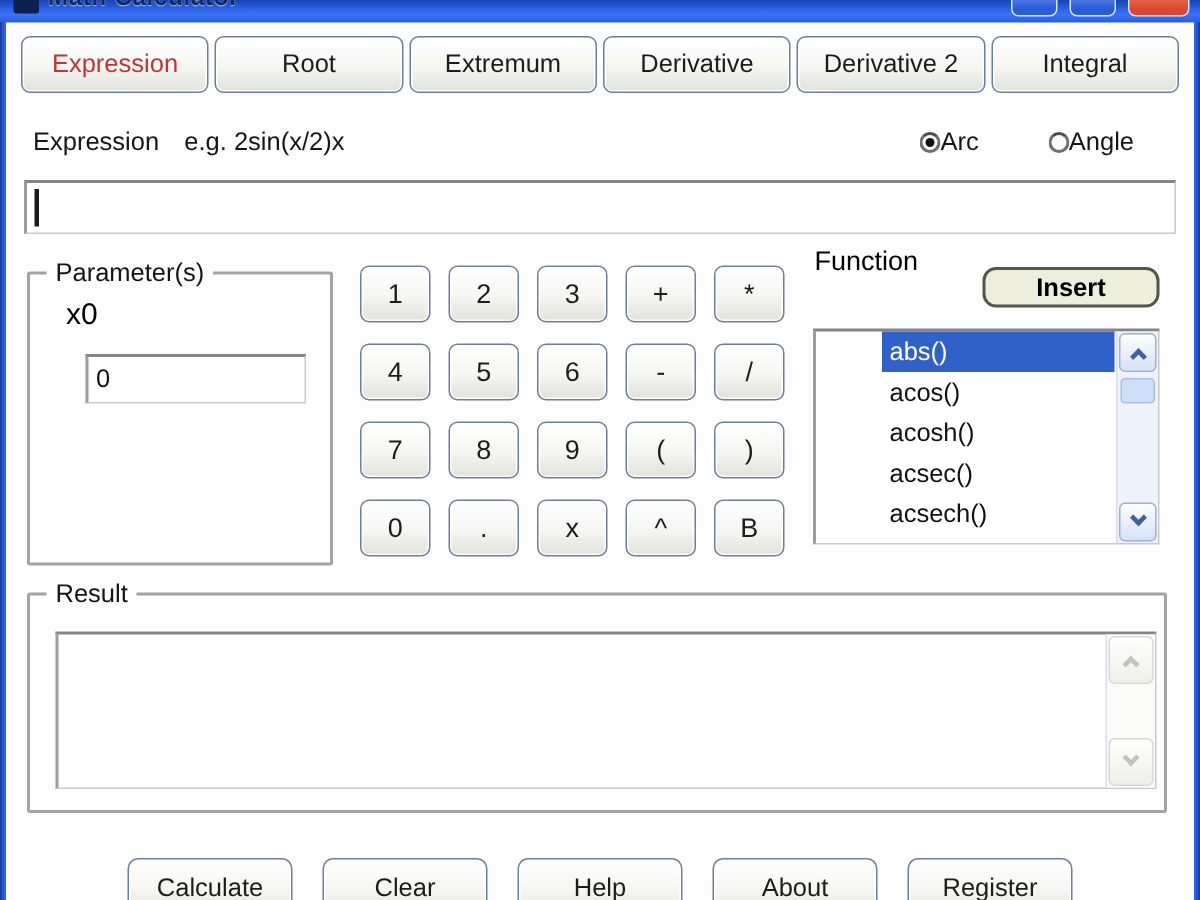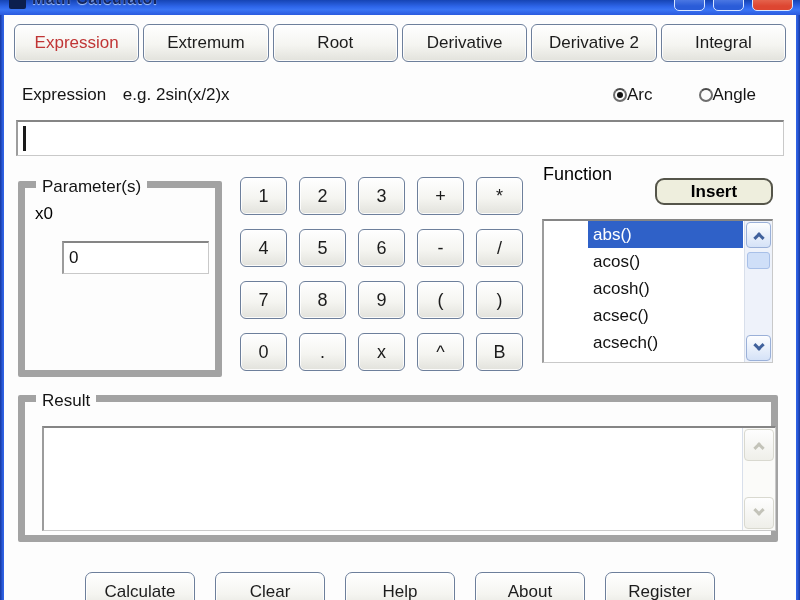--- a/index.html
+++ b/index.html
@@ -56,25 +56,25 @@
   .sunken {
     background:#fff;
     border:1px solid #c9c9c9;
     border-top:2px solid #858585;
     border-left:2px solid #9c9c9c;
   }
 
   .expr-input { position:absolute; left:12px; top:105px; width:768px; height:36px; }
   .caret { position:absolute; left:5px; top:4px; width:3px; height:25px; background:#1a1a1a; }
 
-  .groupbox { position:absolute; border:7px solid #a3a3a3; border-radius:2px; }
+  .groupbox { position:absolute; border:2px solid #a3a3a3; border-radius:2px; }
   .group-label { position:absolute; top:-11px; left:11px; background:#fdfdfd; padding:0 6px; font-size:17px; color:#141414; }
 
   .param-group { left:14px; top:166px; width:204px; height:196px; }
-  .param-name { position:absolute; left:10px; top:16px; font-size:17px; }
+  .param-name { position:absolute; left:24px; top:16px; font-size:20px; }
   .param-input { position:absolute; left:37px; top:53px; width:147px; height:33px; font-size:17px; padding-left:5px; color:#111; outline:none; }
 
   .keypad {
     position:absolute; left:236px; top:162px;
     display:grid; grid-template-columns:repeat(5,47px); grid-auto-rows:38px;
     column-gap:12px; row-gap:14px;
   }
   .key { font-size:18px; }
 
   .function-label { position:absolute; left:539px; top:149px; font-size:18px; }
@@ -125,22 +125,22 @@
       <div class="winbtn blue"></div>
       <div class="winbtn blue"></div>
       <div class="winbtn red"></div>
     </div>
   </div>
 
   <div class="content">
 
     <div class="tabs">
       <button class="xpbtn tab active">Expression</button>
+      <button class="xpbtn tab">Root</button>
       <button class="xpbtn tab">Extremum</button>
-      <button class="xpbtn tab">Root</button>
       <button class="xpbtn tab">Derivative</button>
       <button class="xpbtn tab">Derivative 2</button>
       <button class="xpbtn tab">Integral</button>
     </div>
 
     <div class="expr-row">
       <span class="lbl">Expression</span>
       <span class="hint">e.g. 2sin(x/2)x</span>
       <div class="radio-group">
         <label class="radio">

